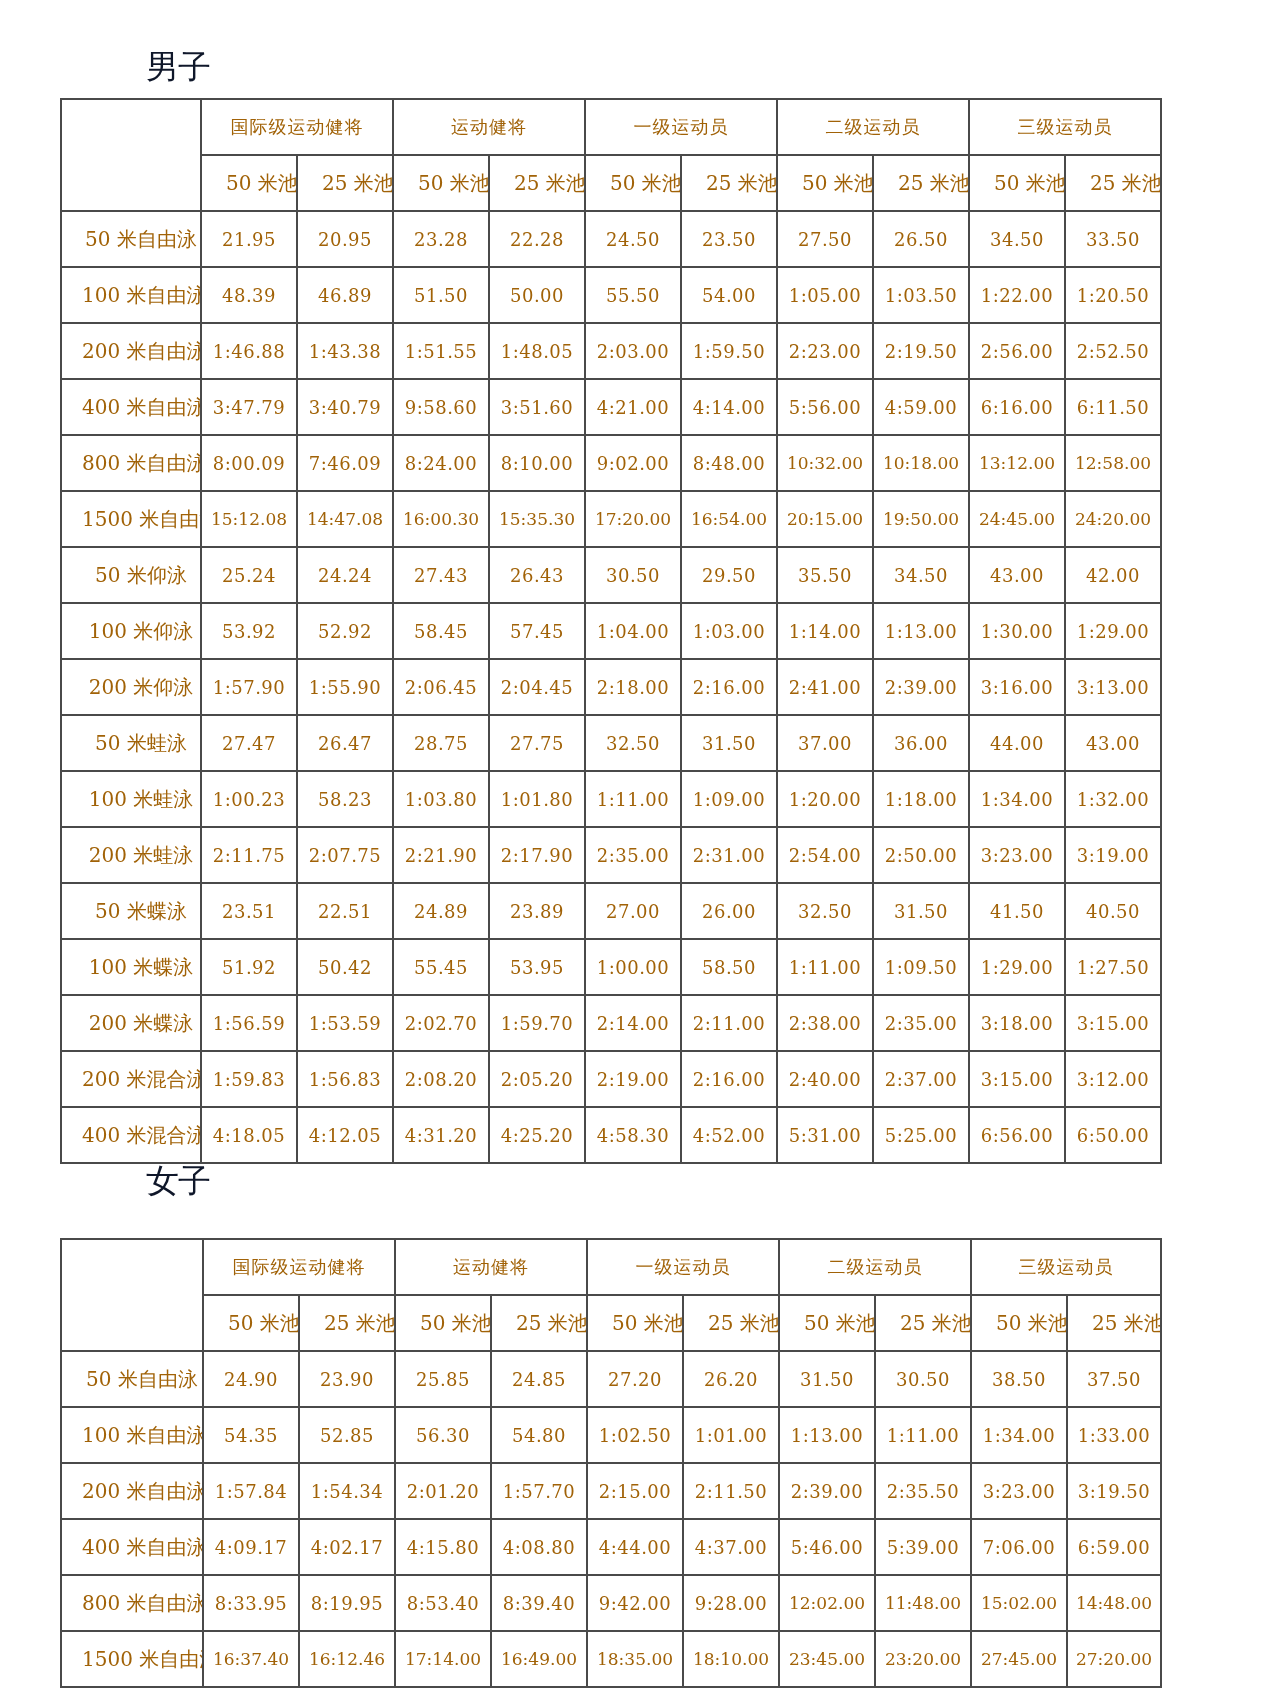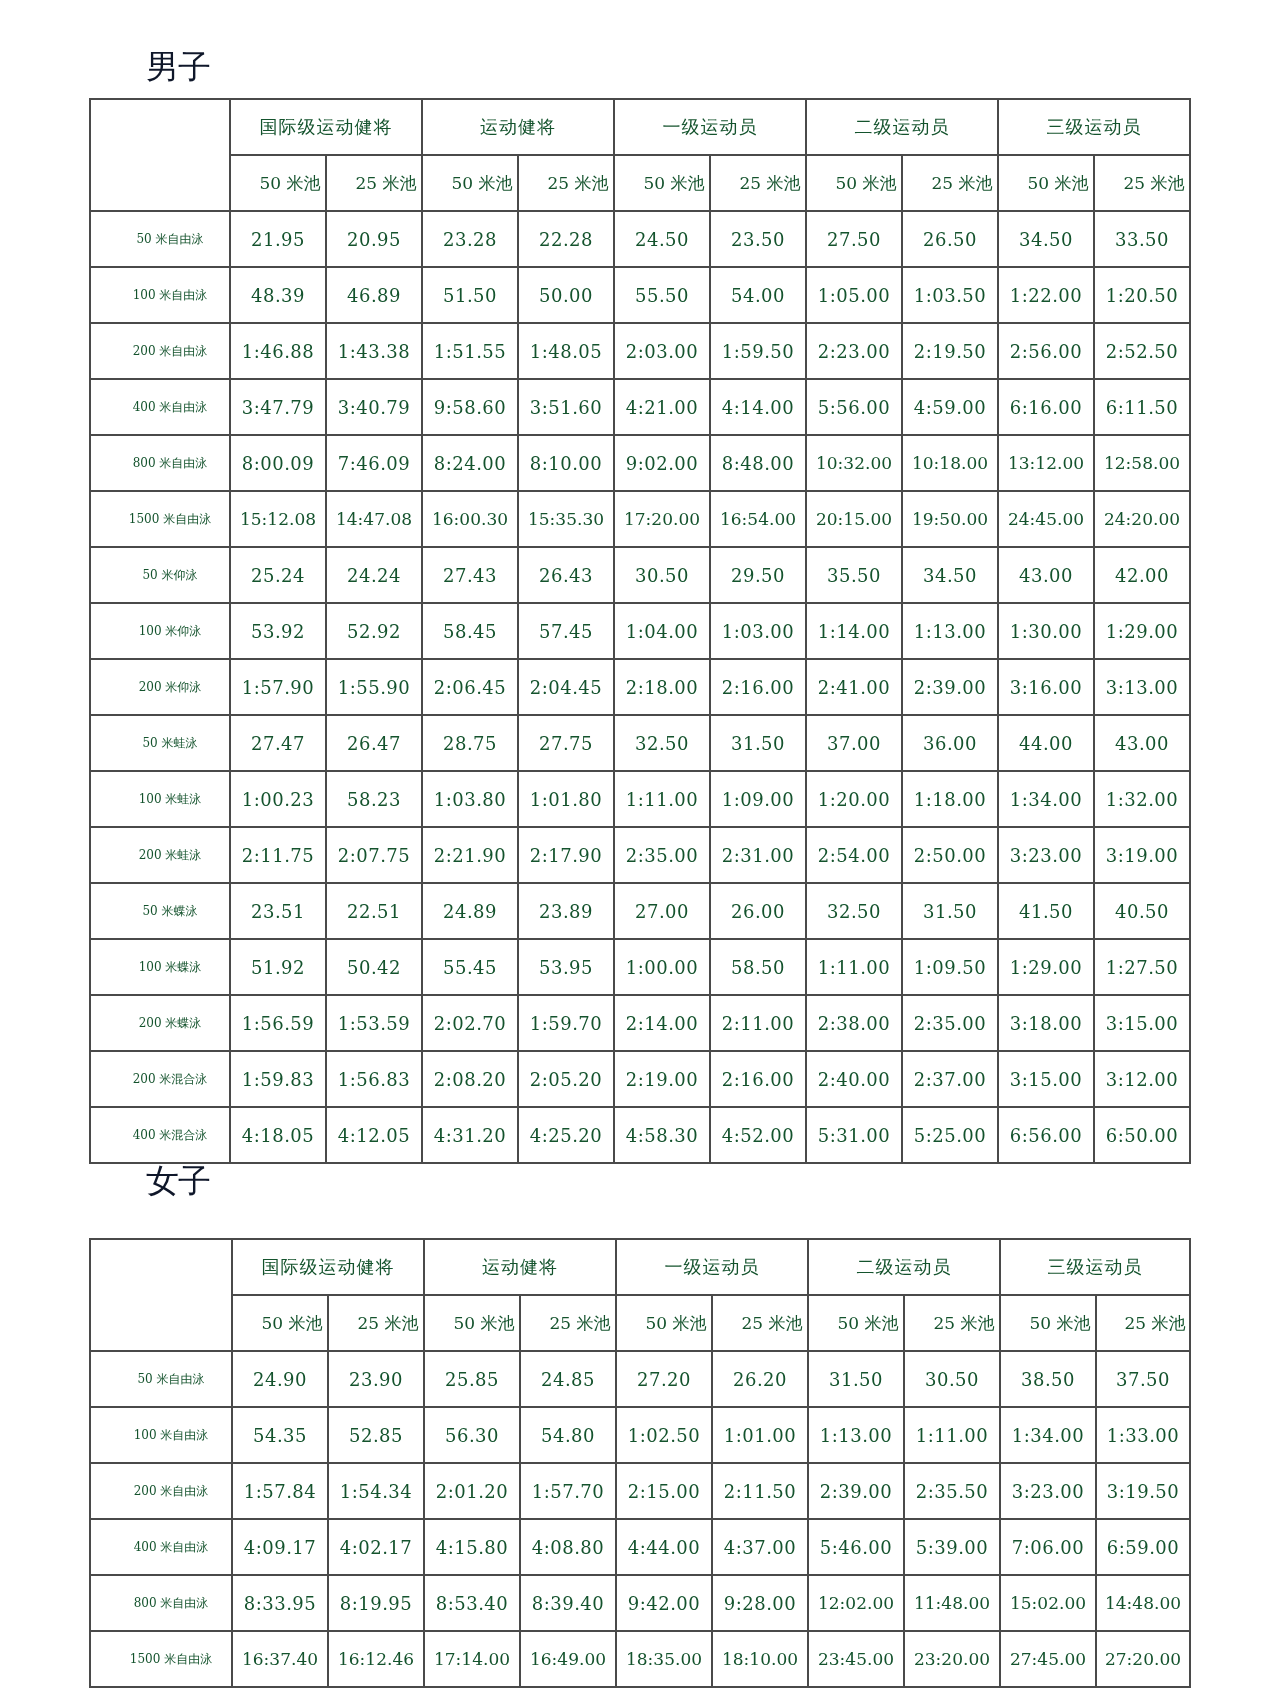--- a/index.html
+++ b/index.html
@@ -8,39 +8,39 @@
     position: absolute;
     left: 146px;
     font-family: "DejaVu Sans", "Liberation Sans", sans-serif;
     font-size: 33px;
     color: #0f172a;
     letter-spacing: -1px;
     line-height: 1;
   }
   table.grade {
     position: absolute;
-    left: 89px;
+    left: 60px;
     border-collapse: collapse;
     table-layout: fixed;
     font-family: "DejaVu Serif", "Liberation Serif", serif;
-    color: #14532d;
+    color: #a16207;
   }
   table.grade td {
     border: 2px solid #4a4a4a;
     text-align: center;
     vertical-align: middle;
     padding: 0;
     font-size: 18px;
     white-space: nowrap;
     overflow: hidden;
   }
   table.grade td.corner { background: #fff; }
   table.grade td.level { font-size: 18px; letter-spacing: 1px; }
-  table.grade td.pool { font-size: 17px; padding-left: 24px; }
-  table.grade td.event { font-size: 12px; padding-left: 20px; }
+  table.grade td.pool { font-size: 20px; padding-left: 24px; }
+  table.grade td.event { font-size: 20px; padding-left: 20px; }
   table.grade td.time { font-size: 18px; letter-spacing: 0.5px; }
   table.grade td.time.long { font-size: 17px; letter-spacing: 0; margin-left: 32px; }
   #men-table tr { height: 56px; }
   #women-table tr { height: 56px; }
 </style>
 </head>
 <body>
 
 <div class="section-title" style="top:50px;">男子</div>
 

